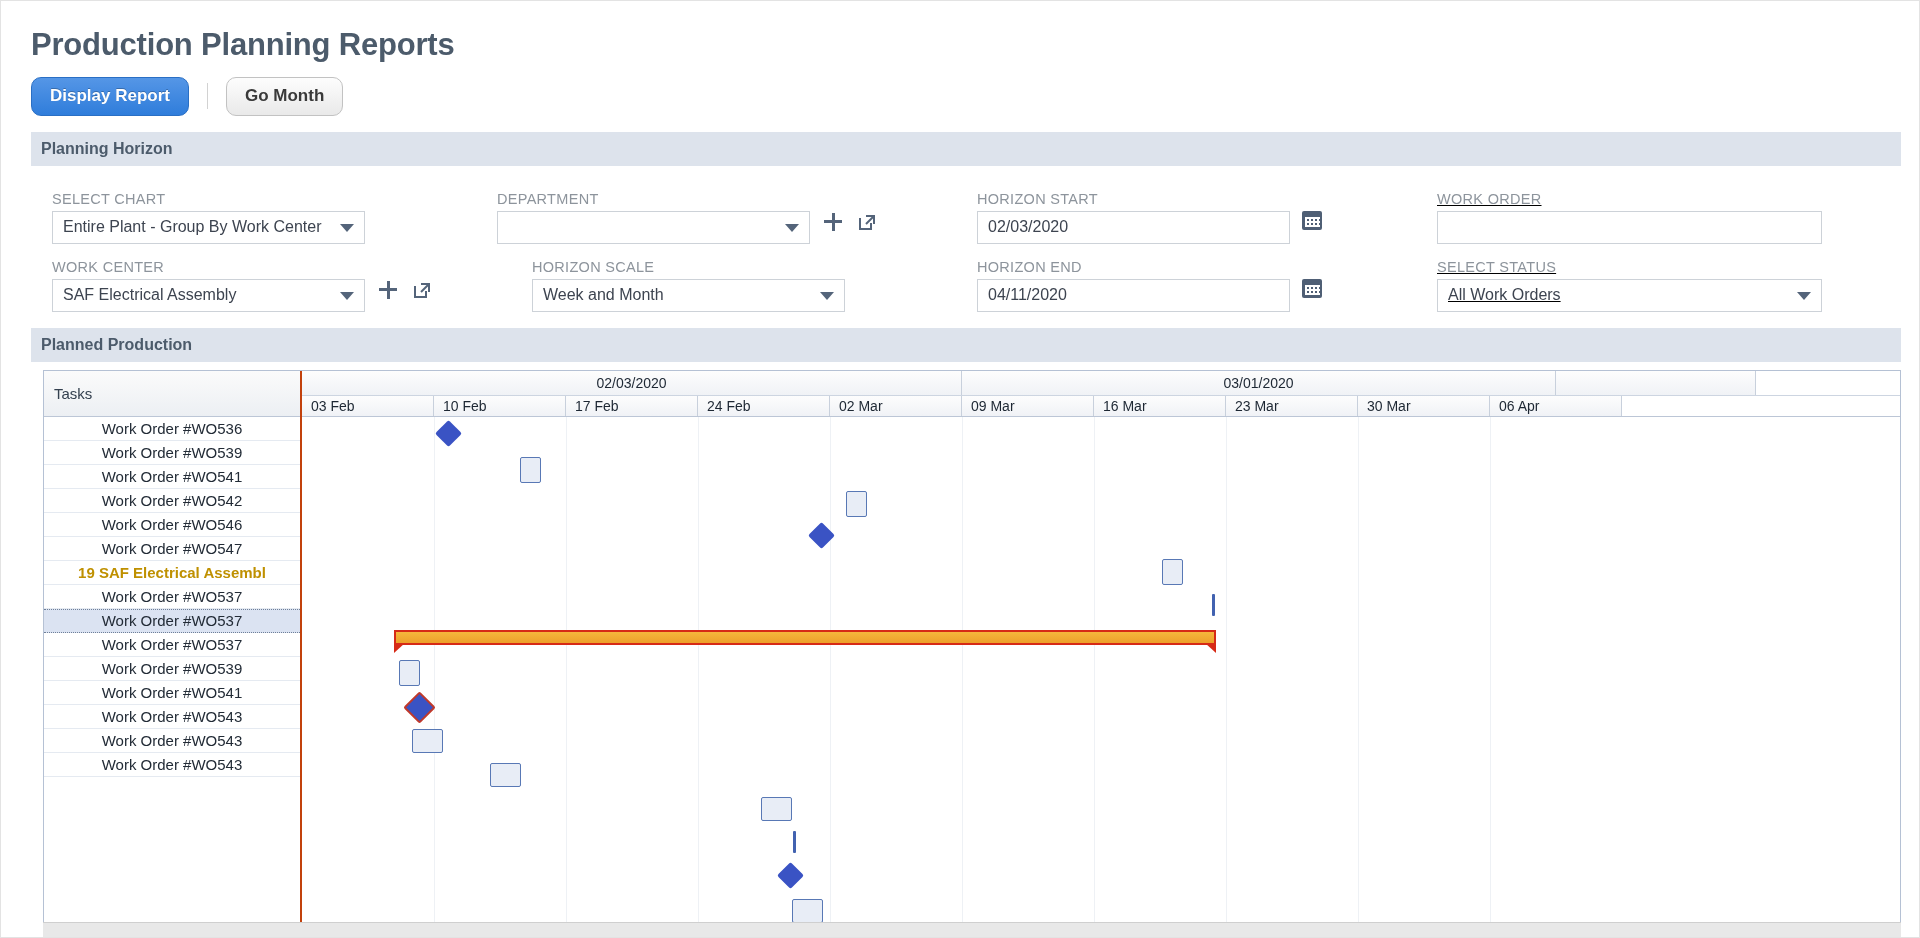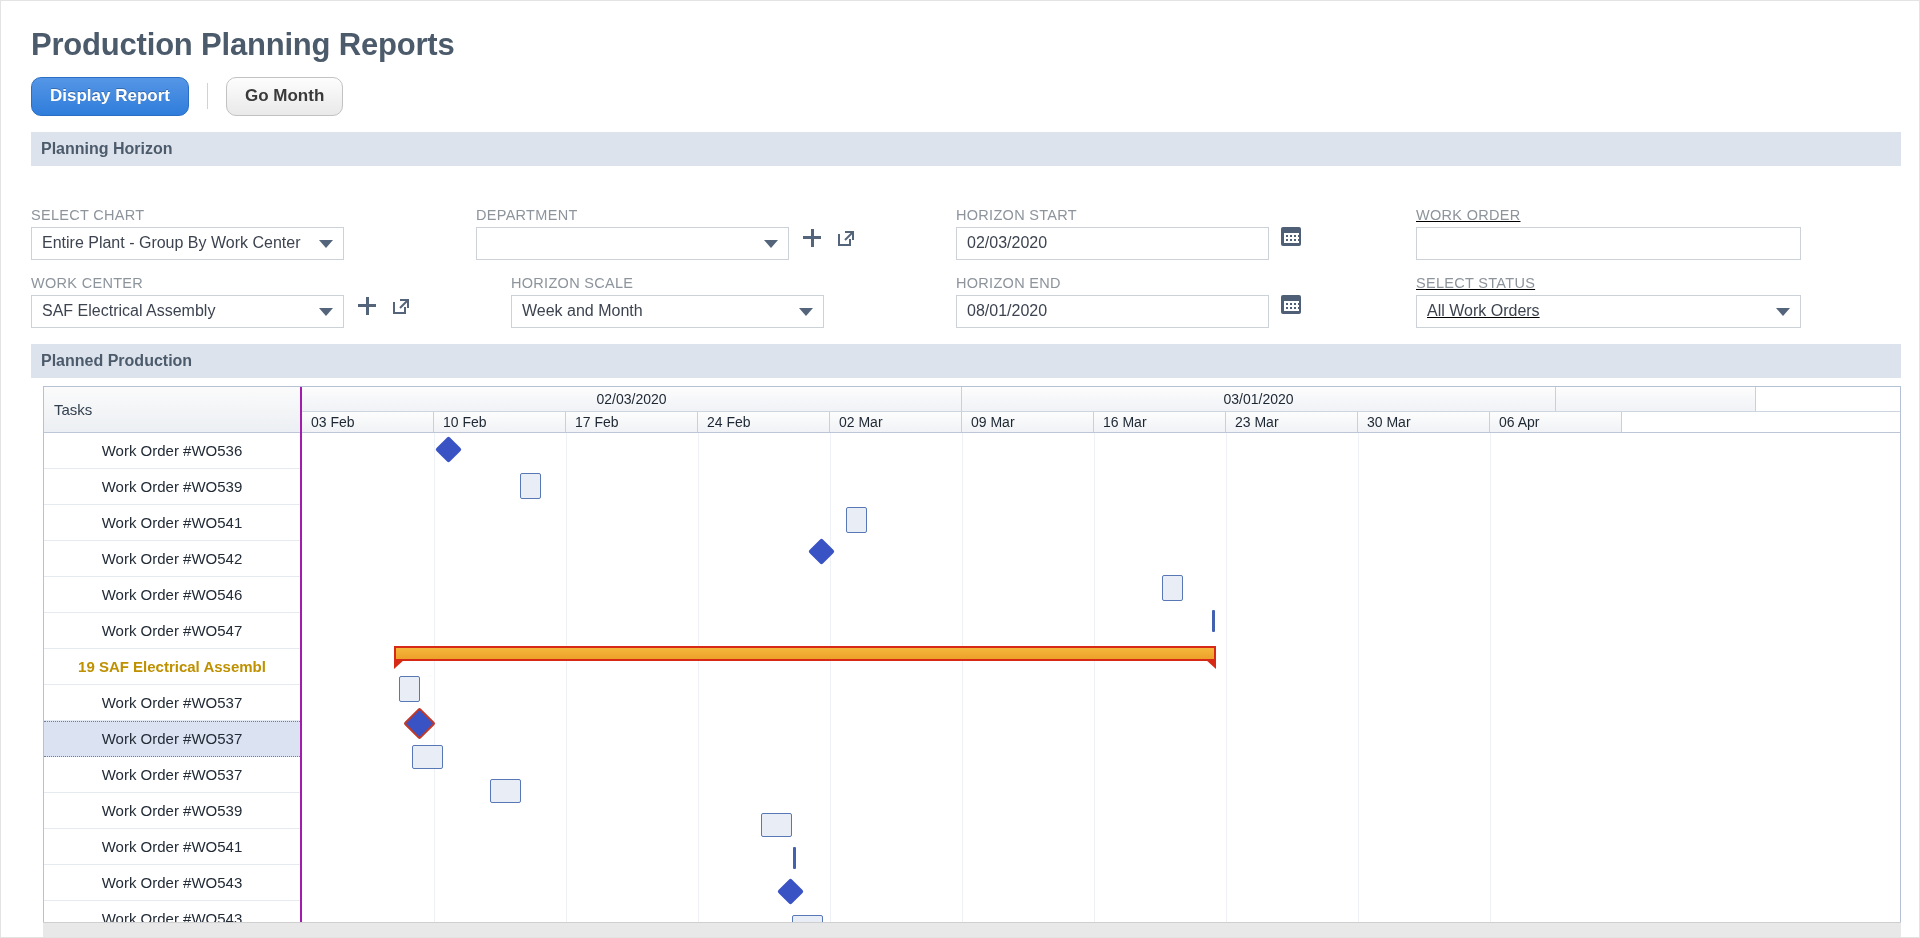--- a/index.html
+++ b/index.html
@@ -70,21 +70,22 @@
     color: #4c5b6b;
     font-size: 16px;
     font-weight: bold;
     padding: 8px 0 8px 10px;
     box-sizing: border-box;
   }
 
   
   .filters {
     position: relative;
-    padding: 26px 0 0 30px;
+    padding: 10px 0 0 30px;
+    margin-left: 21px;
   }
   .frow {
     display: flex;
     align-items: flex-end;
     height: 68px;
   }
   .fgroup { position: relative; }
   .flabel {
     display: block;
     font-size: 14.5px;
@@ -169,37 +170,37 @@
     border-bottom: none;
     background: #ffffff;
     height: 560px;
     box-sizing: border-box;
     display: flex;
     overflow: hidden;
   }
   .task-pane {
     width: 258px;
     flex: 0 0 258px;
-    border-right: 2px solid #a21caf;
+    border-right: 2px solid #c2410c;
     box-sizing: border-box;
     background: #fff;
   }
   .task-head {
     height: 46px;
     box-sizing: border-box;
     background: linear-gradient(#fbfbfb, #eceff3);
     border-bottom: 1px solid #bcc6d6;
     display: flex;
     align-items: center;
     padding-left: 10px;
     font-size: 15px;
     color: #33404f;
   }
   .task-row {
-    height: 36px;
+    height: 24px;
     box-sizing: border-box;
     border-bottom: 1px solid #e5eaf1;
     display: flex;
     align-items: center;
     justify-content: center;
     font-size: 15px;
     color: #222b36;
   }
   .task-row.summary {
     color: #bf9000;
@@ -393,21 +394,21 @@
             <span>Week and Month</span>
             <span class="caret"></span>
           </div>
         </div>
       </div>
 
       <div class="fgroup col-3">
         <span class="flabel">HORIZON END</span>
         <div class="fctl">
           <div class="txt w-date">
-            <span>08/01/2020</span>
+            <span>04/11/2020</span>
           </div>
           <span class="cal-icon"></span>
         </div>
       </div>
 
       <div class="fgroup col-4">
         <span class="flabel">SELECT STATUS</span>
         <div class="fctl">
           <div class="sel w-wo">
             <span>All Work Orders</span>

